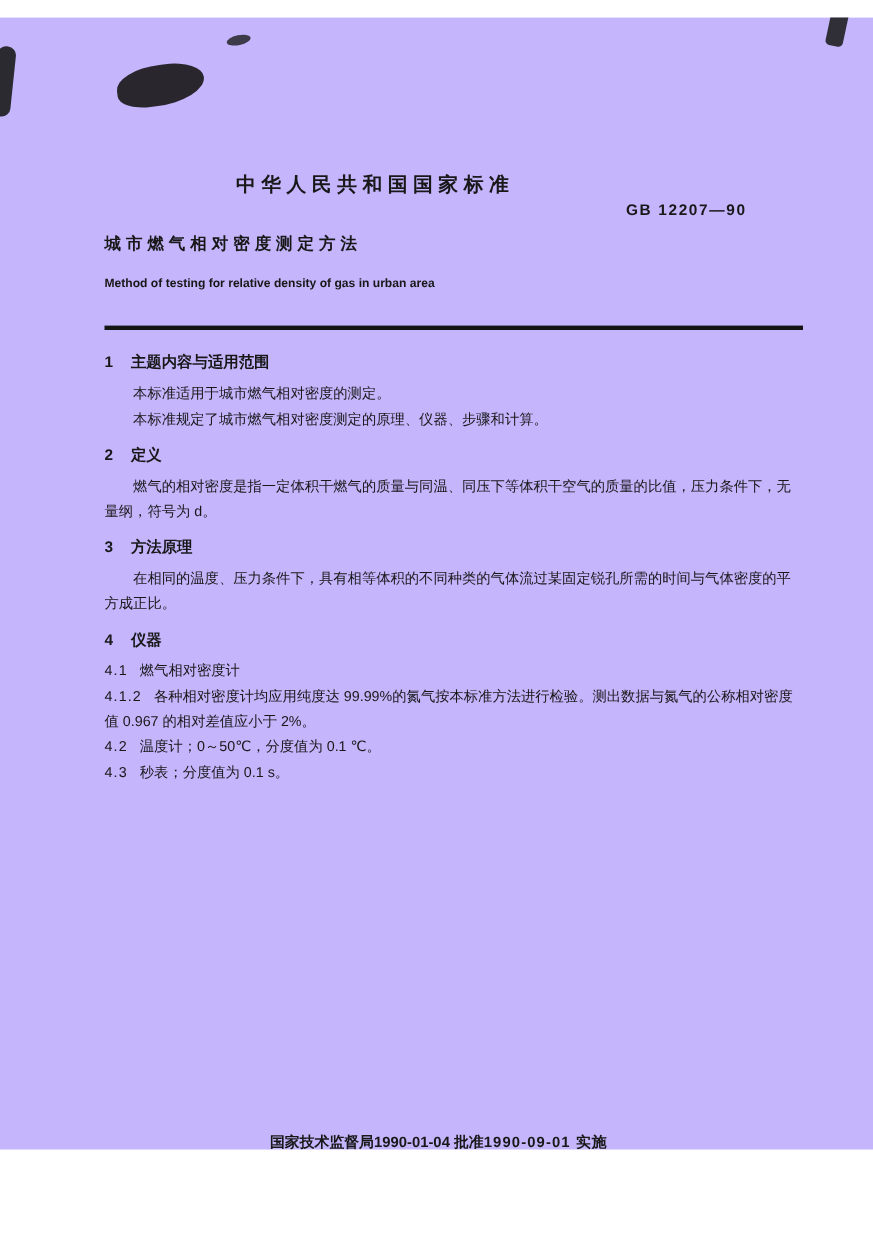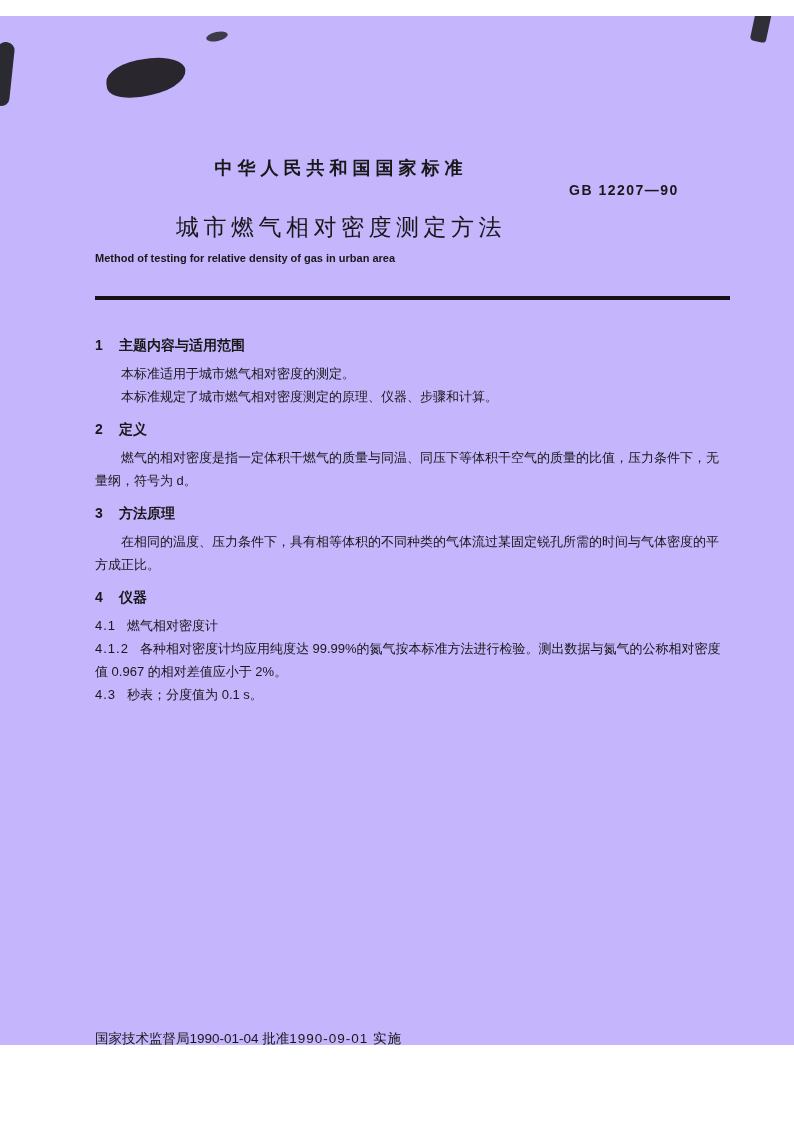--- a/index.html
+++ b/index.html
@@ -16,38 +16,38 @@
   .a1 { left:-5px; top:26px; width:17px; height:64px; border-radius:8px; transform:rotate(6deg); opacity:.9; }
   .a2 { left:106px; top:43px; width:80px; height:37px; border-radius:55% 45% 62% 38%; transform:rotate(-7deg); opacity:.92; }
   .a3 { left:206px; top:16px; width:22px; height:9px; border-radius:50%; transform:rotate(-12deg); opacity:.8; }
   .a4 { left:753px; top:-7px; width:16px; height:33px; border-radius:4px; transform:rotate(12deg); opacity:.88; }
 
   
   .std-type  { position:absolute; top:140px; left:95px; width:492px; text-align:center;
                font-size:18px; font-weight:700; letter-spacing:5px; }
   .std-code  { position:absolute; top:166px; left:569px;
                font-size:14px; font-weight:700; letter-spacing:1.5px; }
-  .doc-title { position:absolute; top:196px; left:95px; width:492px; text-align:center;
-               font-size:23px; font-weight:400; letter-spacing:4.5px; }
+  .doc-title { position:absolute; top:196px; left:95px; width:492px; 
+               font-size:15px; font-weight:700; letter-spacing:4.5px; }
   .doc-subtitle { position:absolute; top:236px; left:95px; width:492px; text-align:left;
                font-size:11px; font-weight:700; }
   .rule { position:absolute; top:280px; left:95px; width:635px; height:4px; background:#141414; }
 
   
-  .doc-body { position:absolute; top:308px; left:95px; width:636px;
+  .doc-body { position:absolute; top:292px; left:95px; width:636px;
               font-size:13px; line-height:23px; }
   .sec-heading { font-size:14px; font-weight:700; line-height:23px; margin:10px 0 5px; }
   .sec-num { display:inline-block; min-width:24px; }
   .para { text-indent:2em; }
   .clause-num { margin-right:11px; letter-spacing:1px; white-space:nowrap; }
 
   
   .doc-footer { position:absolute; top:1014px; left:95px; width:636px;
-                display:flex; justify-content:flex-start;
-                font-size:13.5px; font-weight:400; }
+                display:flex; justify-content:center;
+                font-size:13.5px; font-weight:700; }
   .foot-right { padding-right:28px; letter-spacing:1px; }
   .page-num { position:absolute; top:1046px; left:688px; font-size:13px; }
 </style>
 </head>
 <body>
 
 <div class="page">
 
   <div class="artifact a1"></div>
   <div class="artifact a2"></div>
@@ -88,20 +88,23 @@
       <h2 class="sec-heading">
         <span class="sec-num">4</span><span>仪器</span>
       </h2>
       <p class="clause">
         <span class="clause-num">4.1</span><span>燃气相对密度计</span>
       </p>
       <p class="clause">
         <span class="clause-num">4.1.2</span><span>各种相对密度计均应用纯度达 99.99%的氮气按本标准方法进行检验。测出数据与氮气的公称相对密度值 0.967 的相对差值应小于 2%。</span>
       </p>
       <p class="clause">
+        <span class="clause-num">4.2</span><span>温度计；0～50℃，分度值为 0.1 ℃。</span>
+      </p>
+      <p class="clause">
         <span class="clause-num">4.3</span><span>秒表；分度值为 0.1 s。</span>
       </p>
     </section>
 
   </main>
 
   <footer class="doc-footer">
     <div class="foot-left">国家技术监督局1990-01-04 批准</div>
     <div class="foot-right">1990-09-01 实施</div>
   </footer>

